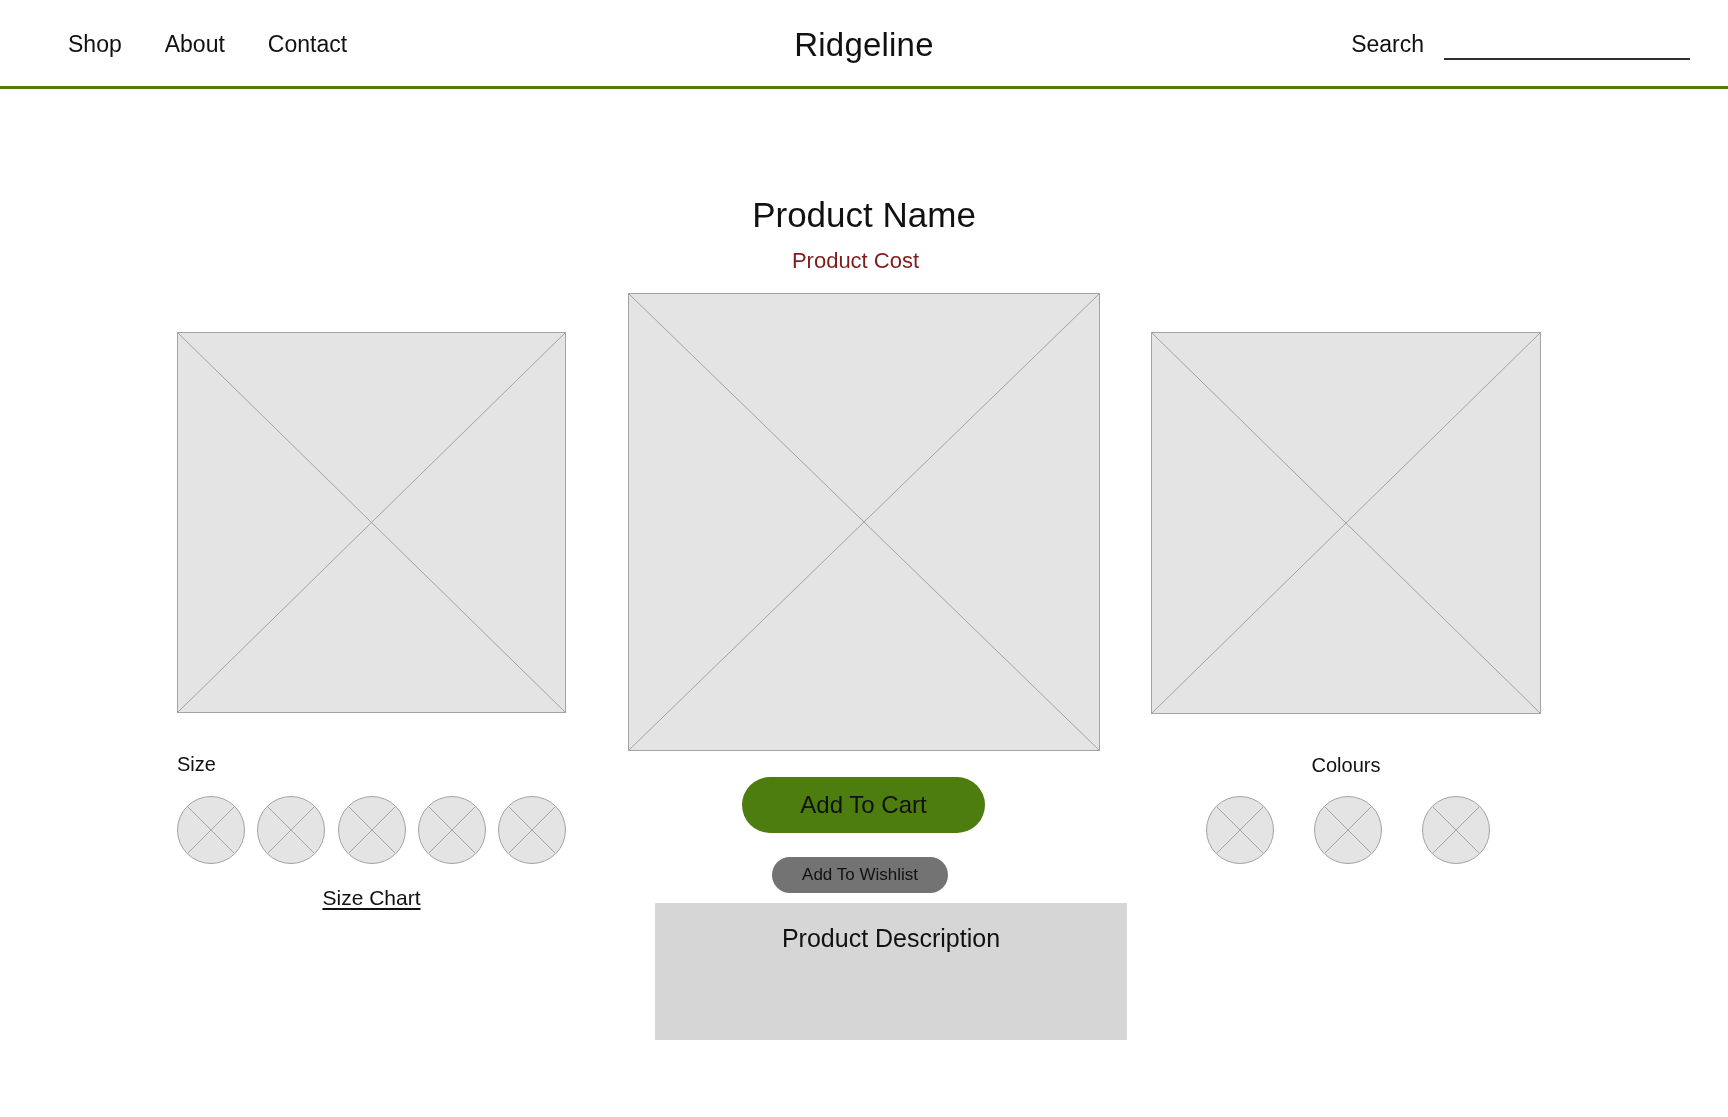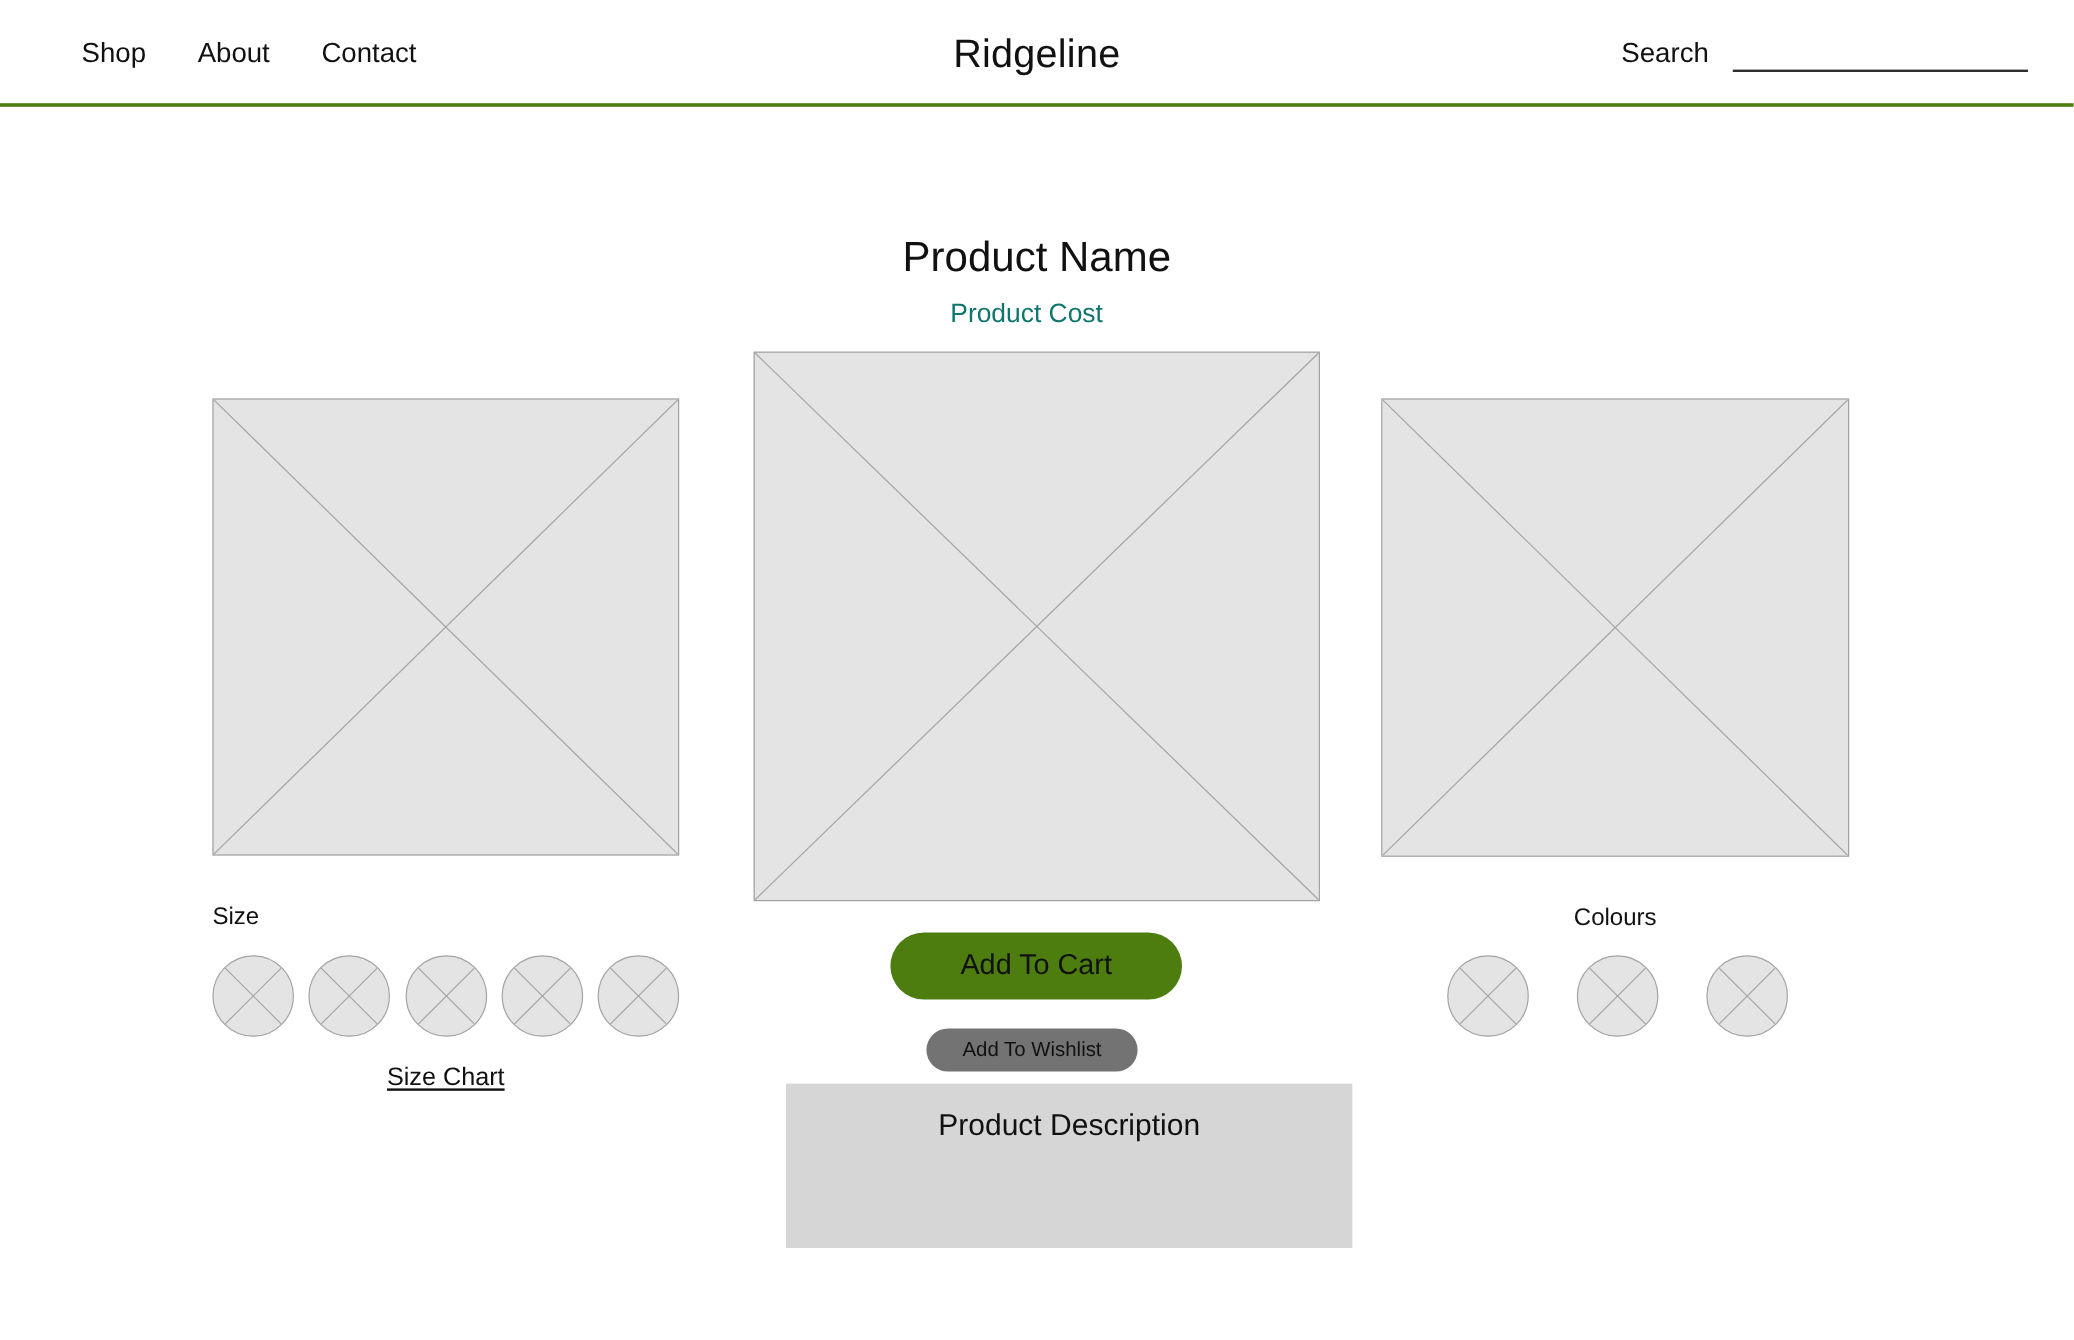--- a/index.html
+++ b/index.html
@@ -97,21 +97,21 @@
     color: #111111;
   }
   #product-cost {
     position: absolute;
     left: 0;
     width: 1711px;
     top: 247px;
     text-align: center;
     font-size: 22px;
     line-height: 28px;
-    color: #0f766e;
+    color: #7f1d1d;
   }
 
   
   .img-placeholder {
     position: absolute;
     box-sizing: border-box;
     background: #e4e4e4;
     border: 1px solid #a3a3a3;
     overflow: hidden;
   }

